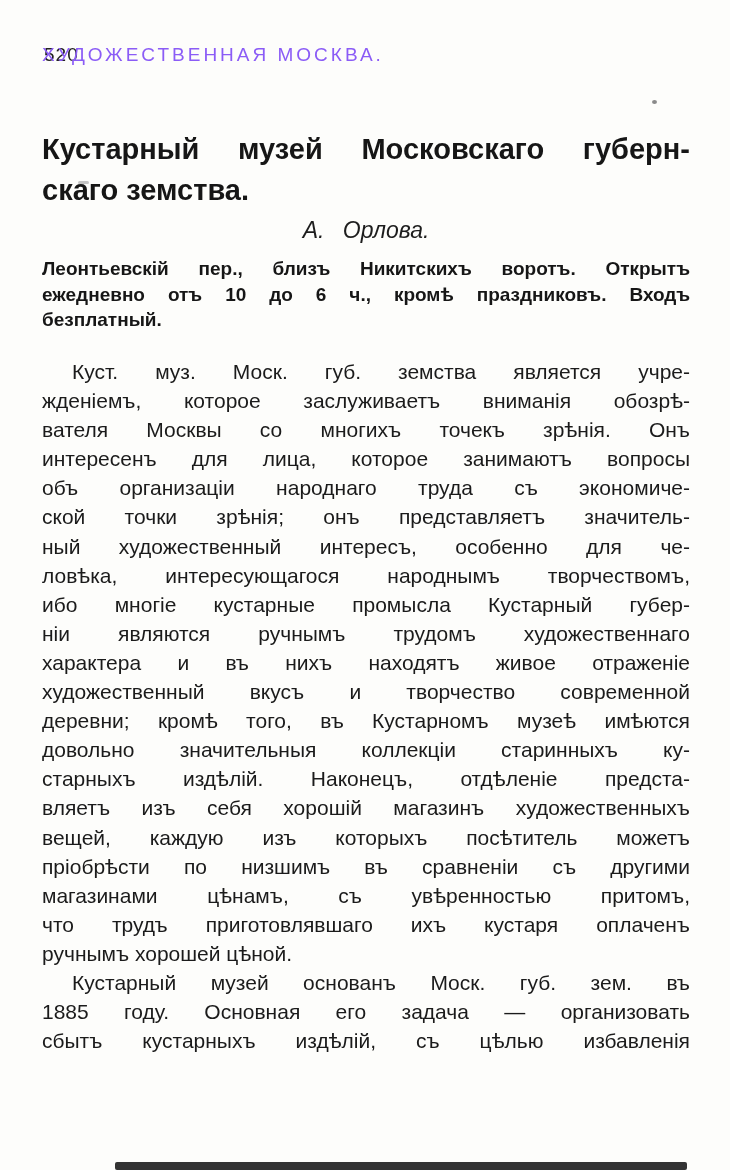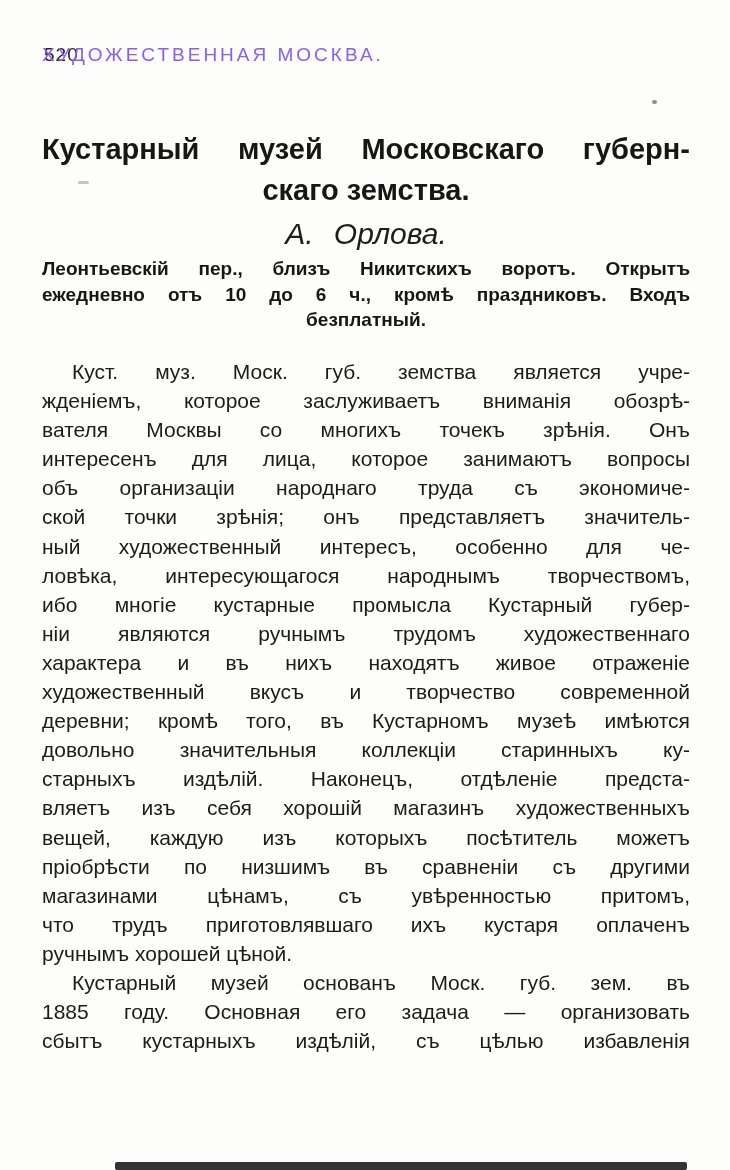--- a/index.html
+++ b/index.html
@@ -48,46 +48,46 @@
     position: absolute;
     top: 129px;
     left: 42px;
     width: 648px;
     font-weight: bold;
     font-size: 29px;
     line-height: 41px;
     color: #161616;
   }
   .title-line-1 { text-align: justify; text-align-last: justify; }
-  .title-line-2 { text-align: center; }
+  .title-line-2 { text-align: left; }
   
   .byline {
     position: absolute;
     top: 217px;
     left: 42px;
     width: 648px;
     text-align: center;
     font-style: italic;
-    font-size: 30px;
+    font-size: 23px;
     word-spacing: 12px;
     color: #1d1d1d;
   }
   
   .notice {
     position: absolute;
     top: 256px;
     left: 42px;
     width: 648px;
     font-weight: bold;
     font-size: 19px;
     line-height: 25.5px;
     color: #161616;
   }
   .notice .just { text-align: justify; text-align-last: justify; }
-  .notice .center { text-align: center; }
+  .notice .center { }
   
   .body-text {
     position: absolute;
     top: 357px;
     left: 42px;
     width: 648px;
     font-size: 21px;
     line-height: 29.1px;
     color: #1b1b1b;
   }

